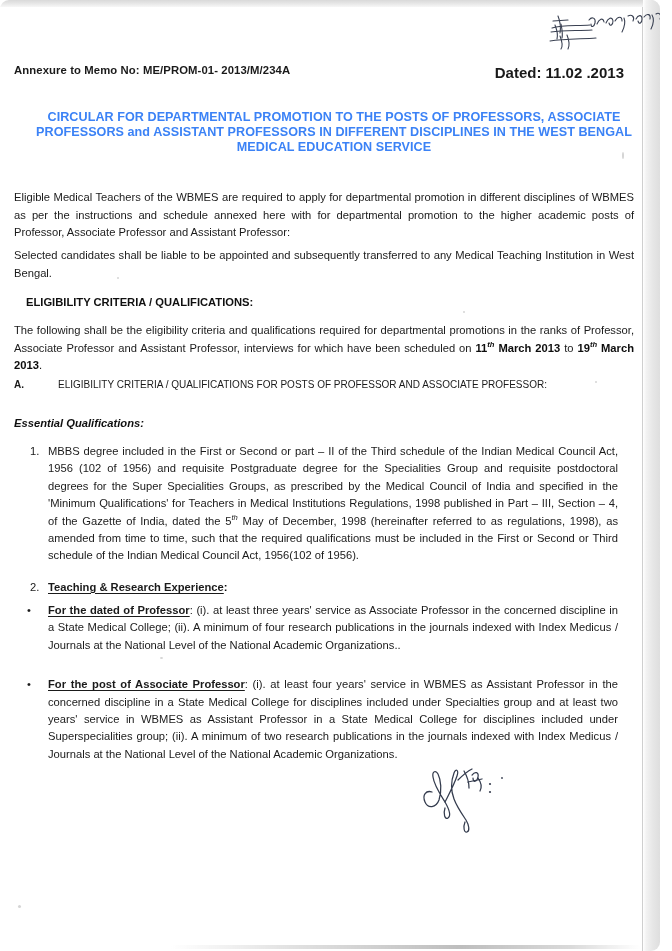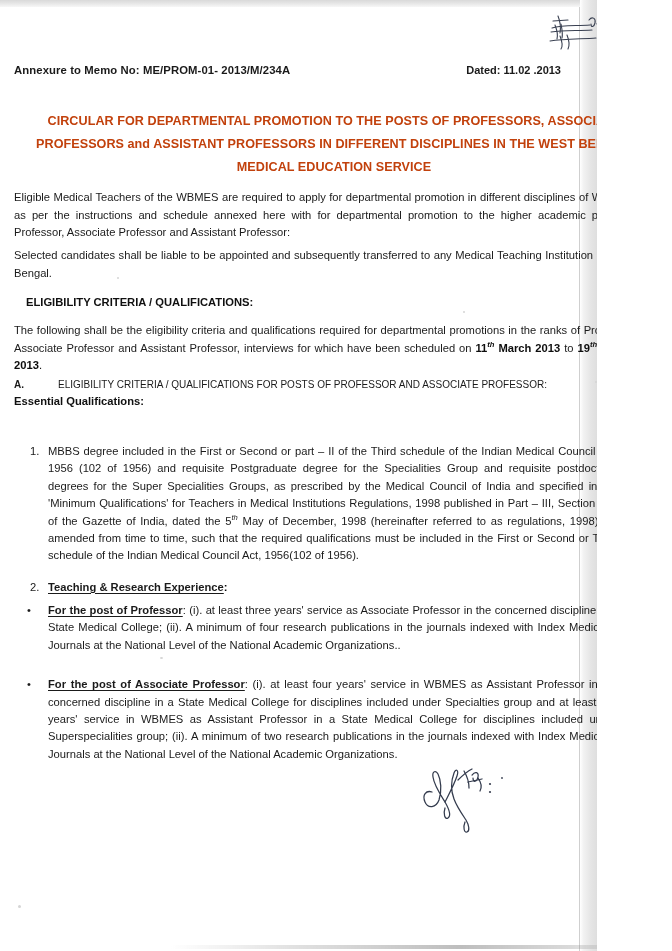--- a/index.html
+++ b/index.html
@@ -2,26 +2,27 @@
 <html><head>
 <meta charset="utf-8">
 <style>
   html, body {
     margin: 0;
     padding: 0;
     background: #ffffff;
   }
   .page {
     position: relative;
-    width: 597px;
+    width: 660px;
     height: 951px;
     background: #ffffff;
     overflow: hidden;
     font-family: "Liberation Sans", sans-serif;
     color: #111111;
+    border-radius: 9px;
     -webkit-font-smoothing: antialiased;
   }
 
   
   .scan-top-band {
     position: absolute;
     top: 0; left: 0;
     width: 672px; height: 7px;
     background: linear-gradient(to bottom, #d9d9d9 0%, #e8e8e8 55%, #f7f7f7 100%);
   }
@@ -53,35 +54,35 @@
     position: absolute;
     top: 64px; left: 14px;
     font-size: 11.3px;
     font-weight: 700;
     letter-spacing: 0.1px;
     color: #1a1a1a;
   }
   .dated-line {
     position: absolute;
     top: 64px; right: 36px;
-    font-size: 11px;
+    font-size: 15px;
     font-weight: 700;
     color: #1a1a1a;
   }
 
   .doc-title {
     position: absolute;
     top: 110px; left: 34px;
     width: 600px;
     text-align: center;
     font-size: 12.6px;
     font-weight: 700;
-    line-height: 23px;
+    line-height: 15px;
     letter-spacing: 0.05px;
-    color: #c2410c;
+    color: #3b82f6;
   }
 
   .para {
     position: absolute;
     left: 14px;
     width: 620px;
     font-size: 11.2px;
     line-height: 17.5px;
     text-align: justify;
     text-justify: inter-word;
@@ -92,21 +93,21 @@
   .para.p4 { top: 322px; }
 
   .heading-inline {
     position: absolute;
     left: 14px;
     font-size: 11.2px;
     font-weight: 700;
     color: #101010;
   }
   .heading-inline.h-elig { top: 296px; margin-left: 12px; }
-  .heading-inline.h-essential { top: 395px; }
+  .heading-inline.h-essential { top: 417px; font-style: italic; }
 
   .section-a {
     position: absolute;
     top: 379px; left: 14px;
     width: 620px;
     font-size: 10px;
     color: #1a1a1a;
   }
   .section-a .sec-letter {
     display: inline-block;
@@ -258,21 +259,21 @@
     <li>
       <span class="marker">1.</span><span>MBBS degree included in the First or Second or part – II of the Third schedule of the Indian Medical Council Act, 1956 (102 of 1956) and requisite Postgraduate degree for the Specialities Group and requisite postdoctoral degrees for the Super Specialities Groups, as prescribed by the Medical Council of India and specified in the 'Minimum Qualifications' for Teachers in Medical Institutions Regulations, 1998 published in Part – III, Section – 4, of the Gazette of India, dated the 5</span><sup>th</sup><span> May of December, 1998 (hereinafter referred to as regulations, 1998), as amended from time to time, such that the required qualifications must be included in the First or Second or Third schedule of the Indian Medical Council Act, 1956(102 of 1956).</span>
     </li>
     <li style="margin-top:4px;">
       <span class="marker">2.</span><span class="u-bold">Teaching &amp; Research Experience</span><b>:</b>
     </li>
   </ol>
 
   <ul class="bullet-list">
     <li>
-      <span class="bullet">•</span><span class="u-bold">For the post of Professor</span><span>: (i). at least three years' service as Associate Professor in the concerned discipline in a State Medical College; (ii). A minimum of four research publications in the journals indexed with Index Medicus / Journals at the National Level of the National Academic Organizations..</span>
+      <span class="bullet">•</span><span class="u-bold">For the dated of Professor</span><span>: (i). at least three years' service as Associate Professor in the concerned discipline in a State Medical College; (ii). A minimum of four research publications in the journals indexed with Index Medicus / Journals at the National Level of the National Academic Organizations..</span>
     </li>
     <li>
       <span class="bullet">•</span><span class="u-bold">For the post of Associate Professor</span><span>: (i). at least four years' service in WBMES as Assistant Professor in the concerned discipline in a State Medical College for disciplines included under Specialties group and at least two years' service in WBMES as Assistant Professor in a State Medical College for disciplines included under Superspecialities group; (ii). A minimum of two research publications in the journals indexed with Index  Medicus / Journals at the National Level of the National Academic Organizations.</span>
     </li>
   </ul>
 
   <div class="signature">
     <svg width="120" height="86" viewBox="0 0 120 86" fill="none" xmlns="http://www.w3.org/2000/svg">
       <g stroke="#333b4d" stroke-width="1.25" stroke-linecap="round" stroke-linejoin="round" fill="none">
         <path d="M14 34 C8 32, 4 37, 7 44 C10 51, 18 50, 21 42 C24 33, 23 22, 20 16 C18 12, 14 13, 15 19 C16 27, 22 36, 27 44 C31 51, 33 58, 30 60 C27 62, 25 56, 27 50"></path>

